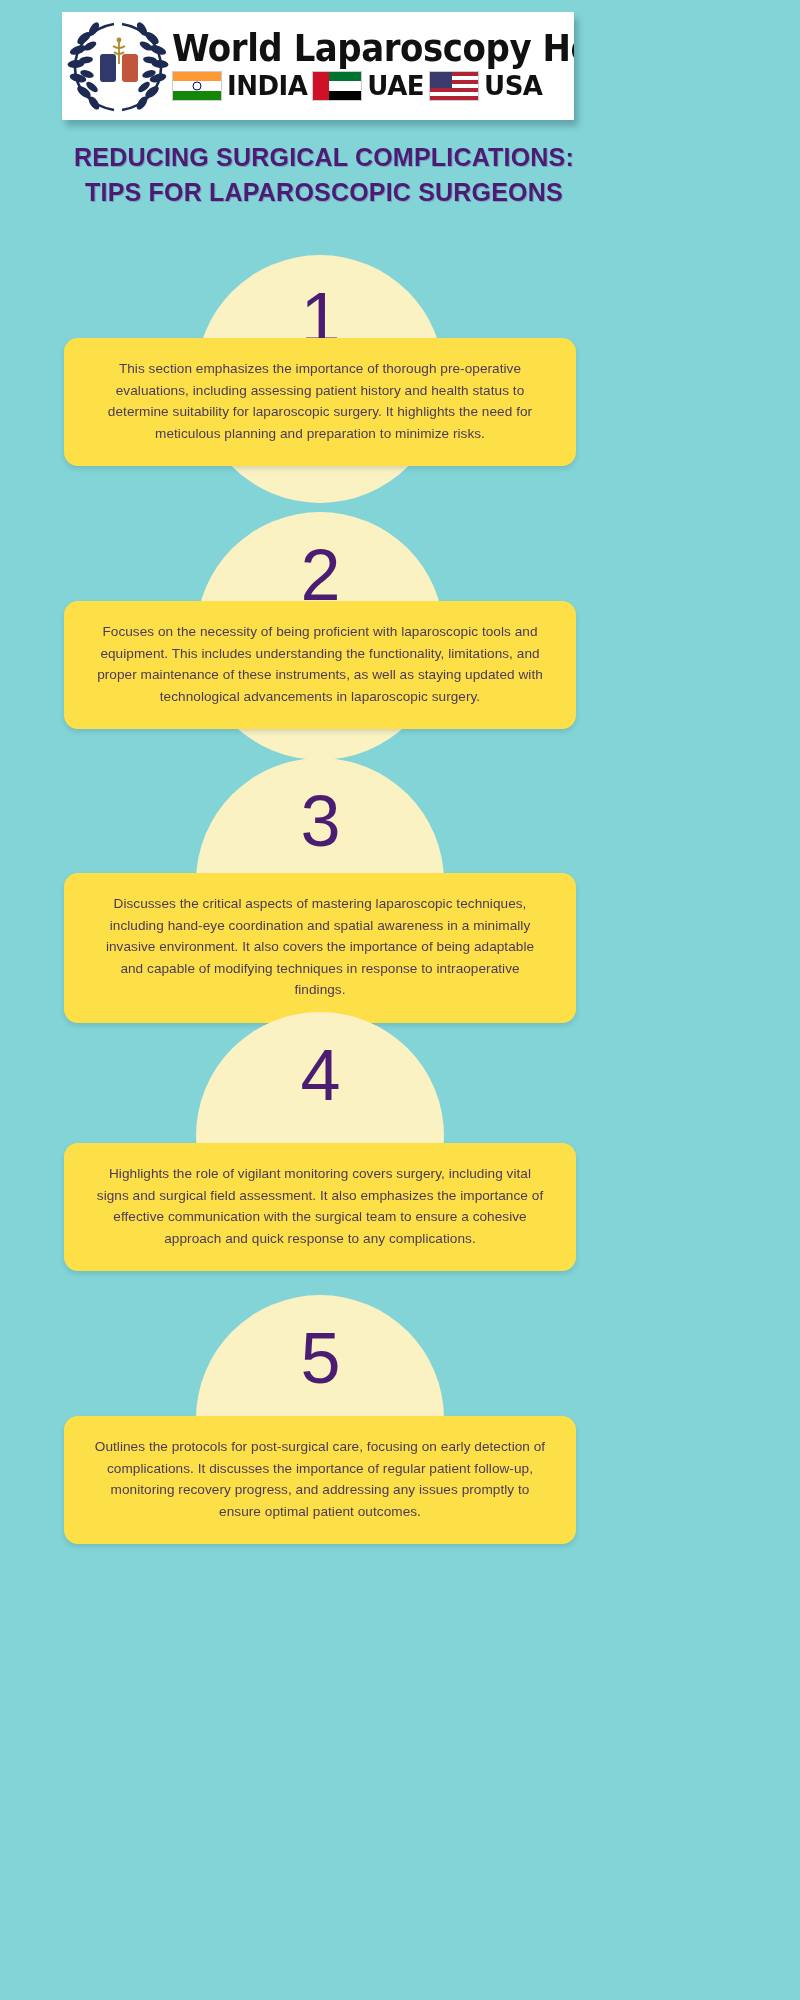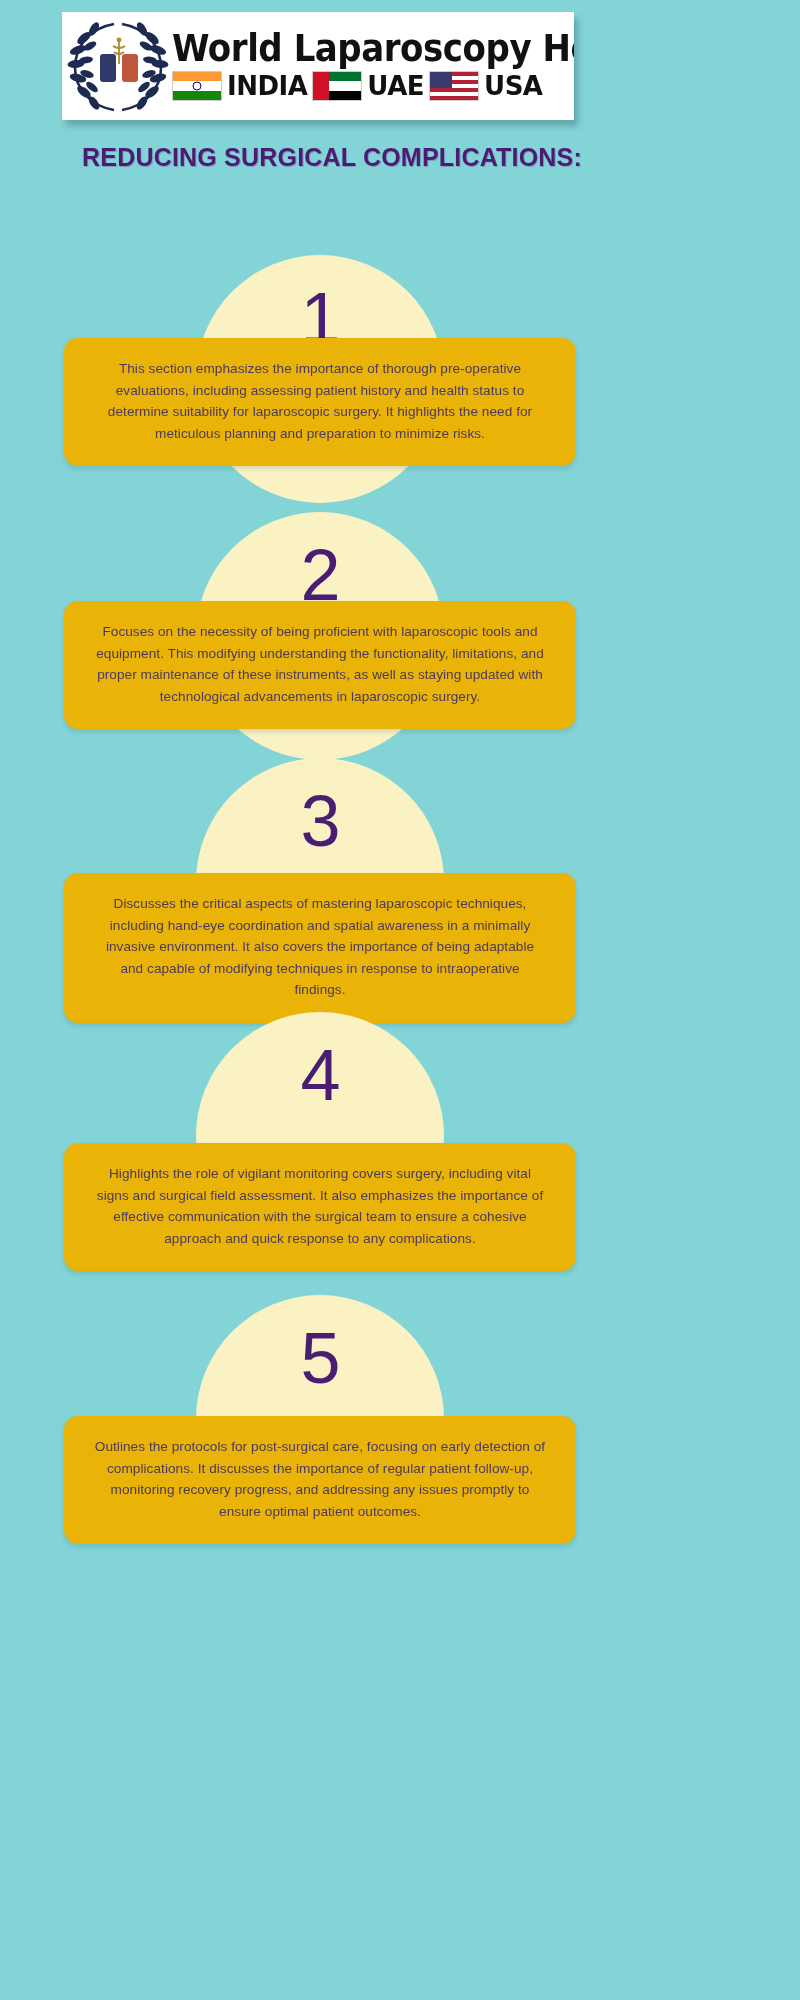--- a/index.html
+++ b/index.html
@@ -122,21 +122,21 @@
   .flag-us .usstripes > div:nth-child(odd) { background: #b22234; }
   .flag-us .usstripes > div:nth-child(even) { background: #ffffff; }
   .flag-us .canton {
     position: absolute; left: 0; top: 0;
     width: 22px; height: 16px; background: #3c3b6e;
   }
 
   
   .headline {
     position: absolute;
-    left: 12px;
+    left: 4px;
     top: 140px;
     width: 640px;
     text-align: center;
     color: #4a1d73;
     font-family: "Liberation Sans", sans-serif;
     font-weight: bold;
     font-size: 25px;
     line-height: 35px;
     letter-spacing: 0.2px;
     text-shadow: 1px 1px 0 rgba(120,90,160,0.45);
@@ -168,21 +168,21 @@
     font-weight: normal;
     font-size: 72px;
     line-height: 74px;
     margin-top: 26px;
     letter-spacing: -1px;
   }
   .card {
     position: absolute;
     left: 64px;
     width: 512px;
-    background: #eab308;
+    background: #fde047;
     border-radius: 14px;
     box-shadow: 0 3px 5px rgba(50,90,95,0.18);
     padding: 20px 30px 22px 30px;
     text-align: center;
   }
   .card-text {
     color: #4b3a5c;
     font-family: "Liberation Sans", sans-serif;
     font-size: 13.6px;
     line-height: 21.5px;
@@ -286,37 +286,38 @@
         </span>
         <span class="country-name">USA</span>
 
       </div>
     </div>
   </div>
 </div>
 
 <div class="headline">
   <span class="ln">REDUCING SURGICAL COMPLICATIONS:</span>
+  <span class="ln">TIPS FOR LAPAROSCOPIC SURGEONS</span>
 </div>
 
 <div class="step" style="top:255px;">
   <div class="circle">
     <span class="circle-num">1</span>
   </div>
   <div class="card" style="top:83px;">
     <div class="card-text">This section emphasizes the importance of thorough pre-operative evaluations, including assessing patient history and health status to determine suitability for laparoscopic surgery. It highlights the need for meticulous planning and preparation to minimize risks.</div>
   </div>
 </div>
 
 <div class="step" style="top:512px;">
   <div class="circle">
     <span class="circle-num">2</span>
   </div>
   <div class="card" style="top:89px;">
-    <div class="card-text">Focuses on the necessity of being proficient with laparoscopic tools and equipment. This modifying understanding the functionality, limitations, and proper maintenance of these instruments, as well as staying updated with technological advancements in laparoscopic surgery.</div>
+    <div class="card-text">Focuses on the necessity of being proficient with laparoscopic tools and equipment. This includes understanding the functionality, limitations, and proper maintenance of these instruments, as well as staying updated with technological advancements in laparoscopic surgery.</div>
   </div>
 </div>
 
 <div class="step" style="top:758px;">
   <div class="circle">
     <span class="circle-num">3</span>
   </div>
   <div class="card" style="top:115px;text-align:center;">
     <div class="card-text">Discusses the critical aspects of mastering laparoscopic techniques, including hand-eye coordination and spatial awareness in a minimally invasive environment. It also covers the importance of being adaptable and capable of modifying techniques in response to intraoperative findings.</div>
   </div>

